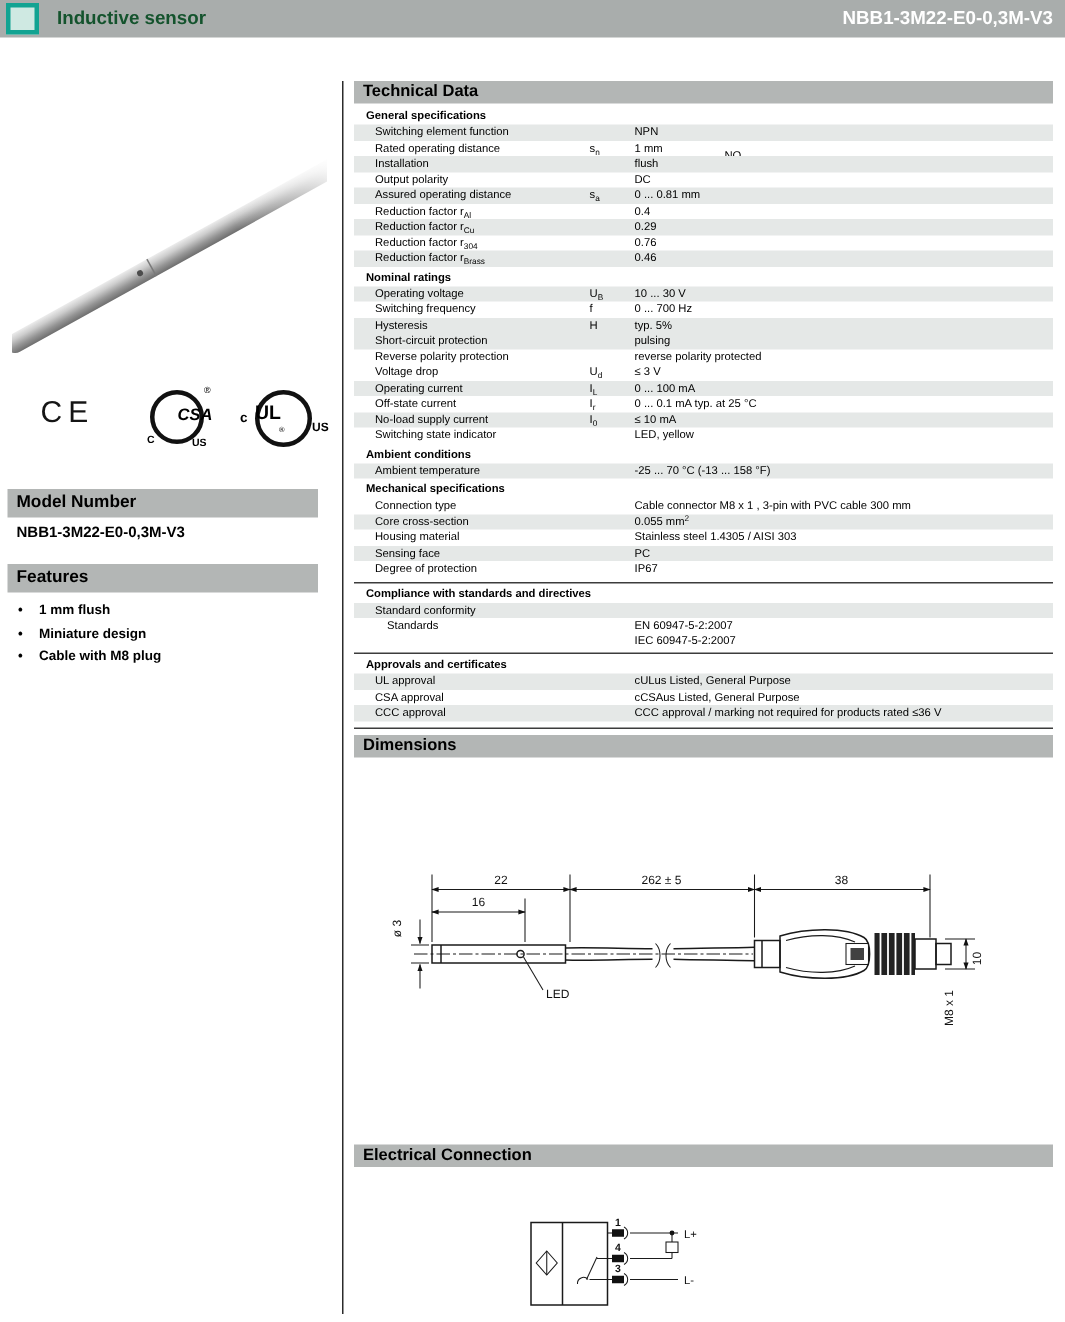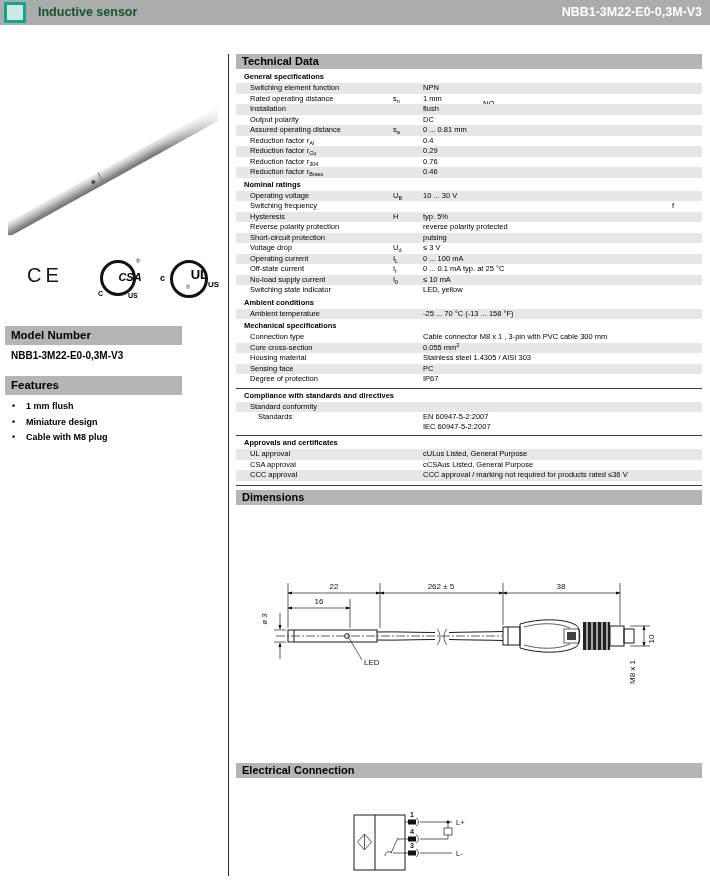--- a/index.html
+++ b/index.html
@@ -32,25 +32,25 @@
   .ce{position:absolute;left:27px;top:6px;font-size:20px;letter-spacing:4px;color:#151515;}
   .csa{position:absolute;left:100px;top:2px;width:38px;height:38px;}
   .csa .circ{position:absolute;left:0;top:0;width:30px;height:30px;border:3px solid #111;border-radius:50%;}
   .csa .inner{position:absolute;left:2px;top:11px;width:32px;text-align:center;
     font-size:11px;font-weight:bold;font-style:italic;margin-left:12px;}
   .csa .reg{position:absolute;left:36px;top:-2px;font-size:6px;}
   .csa .cc{position:absolute;left:-2px;top:30px;font-size:7px;font-weight:bold;}
   .csa .us{position:absolute;left:28px;top:32px;font-size:7px;font-weight:bold;}
   .ulm{position:absolute;left:160px;top:2px;width:62px;height:40px;}
   .ulm .circ{position:absolute;left:10px;top:0;width:32px;height:32px;border:3px solid #111;border-radius:50%;}
-  .ulm .inner{position:absolute;left:10px;top:7px;width:38px;text-align:right;font-size:13px;font-weight:bold;}
+  .ulm .inner{position:absolute;left:10px;top:7px;width:38px;text-align:left;font-size:13px;font-weight:bold;}
   .ulm .reg{position:absolute;left:26px;top:24px;font-size:5px;}
   .ulm .cc{position:absolute;left:0px;top:13px;font-size:9px;font-weight:bold;}
   .ulm .us{position:absolute;left:48px;top:20px;font-size:8px;font-weight:bold;}
-  .lbar{position:absolute;left:5px;width:177px;height:19px;background:var(--bar-gray);
+  .lbar{position:absolute;left:5px;width:207px;height:19px;background:var(--bar-gray);
     font-size:11.5px;font-weight:bold;line-height:19px;padding-left:6px;box-sizing:border-box;}
   #model-bar{top:326px;}
   #model-number{position:absolute;left:11px;top:350px;font-size:10px;font-weight:bold;}
   #features-bar{top:376px;}
   #features-list{position:absolute;left:5px;top:399px;width:217px;}
   #features-list .feat{display:flex;line-height:15.5px;font-size:9px;font-weight:bold;}
   #features-list .dot{width:14px;padding-left:7px;box-sizing:content-box;flex:none;}
   
   .hbar{position:absolute;left:236px;width:466px;height:15px;background:var(--bar-gray);
     font-size:11px;font-weight:bold;line-height:15px;padding-left:6px;box-sizing:border-box;}
@@ -188,35 +188,36 @@
     <div class="sec">
       <div class="sec-h">Nominal ratings</div>
       <div class="row shade">
         <span class="lab">Operating voltage</span>
         <span class="sym">U<sub class="s">B</sub></span>
         <span class="val">10 ... 30 V</span>
       </div>
       <div class="row">
         <span class="lab">Switching frequency</span>
         <span class="sym">f</span>
+        <span class="val">0 ... 700 Hz</span>
       </div>
       <div class="row shade">
         <span class="lab">Hysteresis</span>
         <span class="sym">H</span>
         <span class="val">typ. 5%</span>
       </div>
+      <div class="row shade">
+        <span class="lab">Short-circuit protection</span>
+        <span class="sym"></span>
+        <span class="val">pulsing</span>
+      </div>
       <div class="row">
         <span class="lab">Reverse polarity protection</span>
         <span class="sym"></span>
         <span class="val">reverse polarity protected</span>
-      </div>
-      <div class="row shade">
-        <span class="lab">Short-circuit protection</span>
-        <span class="sym"></span>
-        <span class="val">pulsing</span>
       </div>
       <div class="row">
         <span class="lab">Voltage drop</span>
         <span class="sym">U<sub class="s">d</sub></span>
         <span class="val">≤ 3 V</span>
       </div>
       <div class="row shade">
         <span class="lab">Operating current</span>
         <span class="sym">I<sub class="s">L</sub></span>
         <span class="val">0 ... 100 mA</span>

